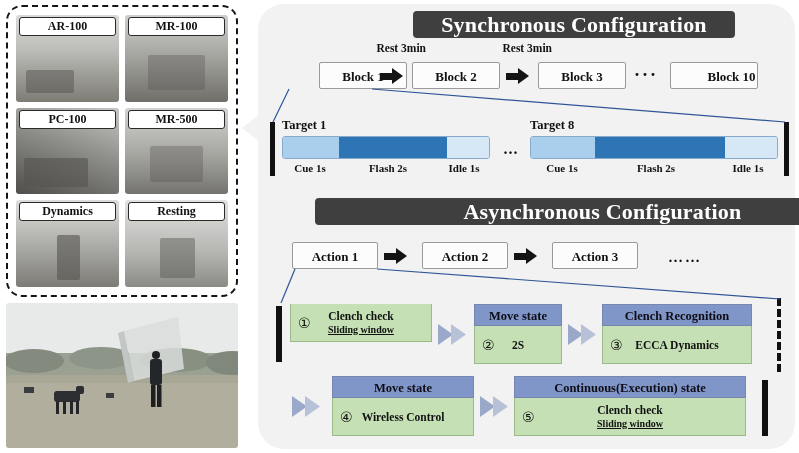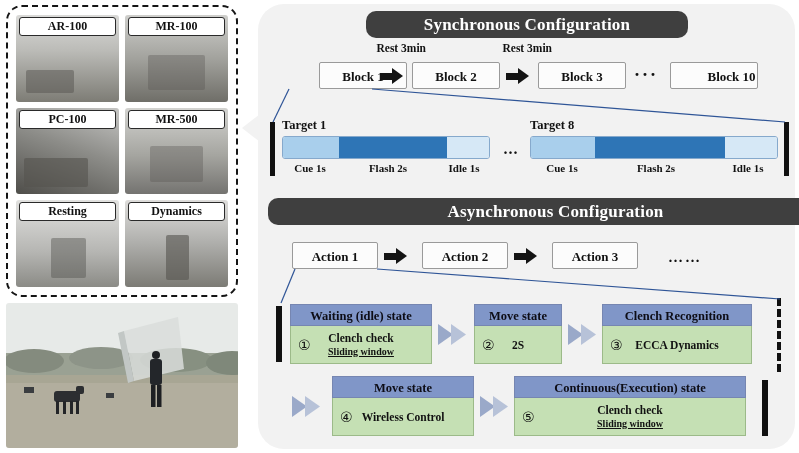--- a/index.html
+++ b/index.html
@@ -34,21 +34,21 @@
     overflow:hidden;z-index:2;}
 
   
   .config-panel{position:absolute;left:258px;top:4px;width:537px;height:445px;background:#f2f2f2;
     border-radius:26px;z-index:1;}
   .panel-tail{position:absolute;left:-16px;top:110px;width:0;height:0;
     border-top:14px solid transparent;border-bottom:14px solid transparent;
     border-right:18px solid #f2f2f2;}
 
   .hdr{position:absolute;background:#3F3F3F;color:#fff;text-align:center;font-weight:bold;
-    font-size:17px;height:27px;line-height:27px;border-radius:10px;letter-spacing:.2px;}
+    font-size:22px;height:27px;line-height:27px;border-radius:4px;letter-spacing:.2px;margin-left:47px;}
 
   .wbox{position:absolute;height:27px;line-height:27px;box-sizing:border-box;background:#fcfcfc;
     border:1px solid #9a9a9a;border-radius:2px;text-align:center;font-weight:bold;font-size:13px;}
   .rest{position:absolute;width:64px;text-align:right;font-weight:bold;font-size:11.5px;}
   .hdots{position:absolute;text-align:center;font-weight:bold;font-size:18px;line-height:27px;letter-spacing:2px;}
 
   .arrow{position:absolute;display:flex;align-items:center;height:16px;}
   .arrow .shaft{width:12px;height:7px;background:#141414;}
   .arrow .head{width:0;height:0;border-left:11px solid #141414;
     border-top:8px solid transparent;border-bottom:8px solid transparent;}
@@ -100,25 +100,25 @@
     </div>
     <div class="dev-cell p2">
       <div class="dev-label">MR-100</div>
     </div>
     <div class="dev-cell p3">
       <div class="dev-label">PC-100</div>
     </div>
     <div class="dev-cell p4">
       <div class="dev-label">MR-500</div>
     </div>
+    <div class="dev-cell p6">
+      <div class="dev-label">Dynamics</div>
+    </div>
     <div class="dev-cell p5">
       <div class="dev-label">Resting</div>
-    </div>
-    <div class="dev-cell p6">
-      <div class="dev-label">Dynamics</div>
     </div>
   </div>
 
   <div class="outdoor">
     <svg width="232" height="145" viewBox="0 0 232 145">
       <rect width="232" height="145" fill="#e7eae8"></rect>
       <rect y="50" width="232" height="26" fill="#9aa193"></rect>
       <ellipse cx="28" cy="58" rx="30" ry="12" fill="#848b7e"></ellipse>
       <ellipse cx="95" cy="55" rx="32" ry="11" fill="#8d9488"></ellipse>
       <ellipse cx="170" cy="57" rx="36" ry="12" fill="#879081"></ellipse>
@@ -209,21 +209,20 @@
     <div class="arrow" style="left:256px;top:244px;">
       <span class="shaft"></span>
       <span class="head"></span>
     </div>
     <div class="wbox" style="left:294px;top:238px;width:86px;">Action 3</div>
     <div class="hdots" style="left:392px;top:240px;width:70px;font-size:15px;">……</div>
 
     <div class="vbar" style="left:18px;top:302px;width:6px;height:56px;"></div>
 
     <div class="state" style="left:32px;top:300px;width:142px;">
-      <div class="state-head">Waiting (idle) state</div>
       <div class="state-body">
         <span class="num">①</span>
         <div class="body-text">
           <div class="main">Clench check</div>
           <div class="sub">Sliding window</div>
         </div>
       </div>
     </div>
 
     <span class="chev c1" style="left:180px;top:320px;"></span>

